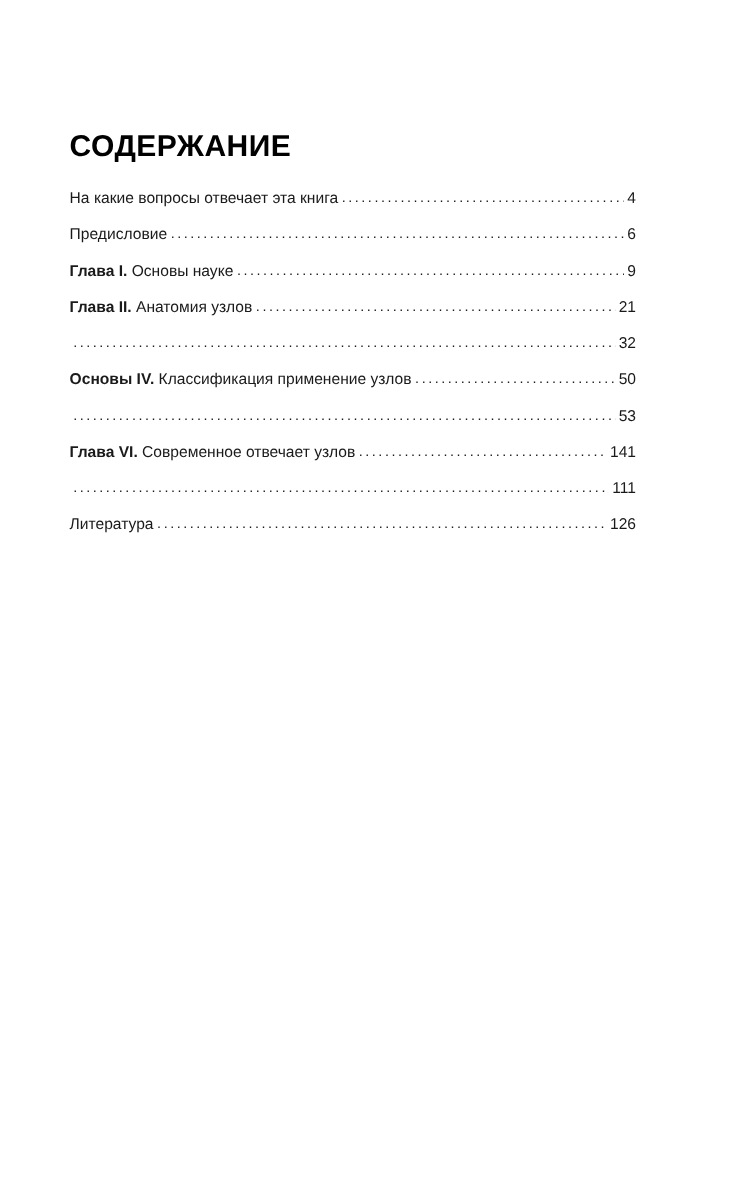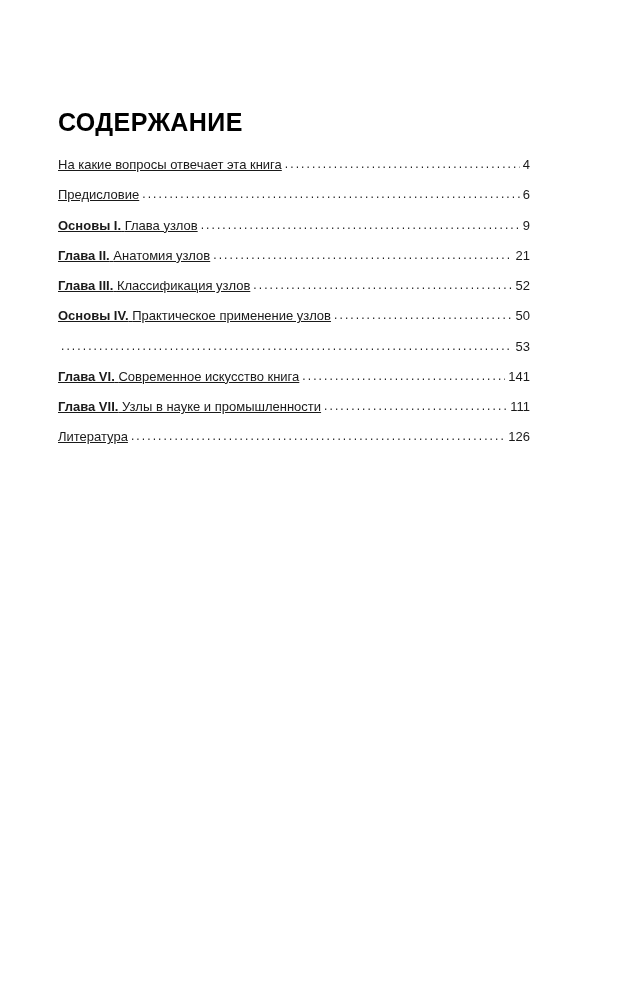--- a/index.html
+++ b/index.html
@@ -44,21 +44,20 @@
     display: flex;
     align-items: baseline;
     font-size: 13px;
     color: #1a1a1a;
     margin-bottom: 14px;
     line-height: 1.25;
   }
   .toc-label {
     white-space: nowrap;
     flex: 0 0 auto;
-    text-decoration: underline;
   }
   .toc-label .chapter {
     font-weight: bold;
   }
   .toc-dots {
     flex: 1 1 auto;
     min-width: 8px;
     margin: 0 3px;
     overflow: hidden;
     white-space: nowrap;
@@ -88,56 +87,54 @@
         <span class="toc-page">4</span>
       </li>
 
       <li class="toc-row">
         <span class="toc-label"><span class="chapter"></span><span>Предисловие</span></span>
         <span class="toc-dots">.................................................................................................................</span>
         <span class="toc-page">6</span>
       </li>
 
       <li class="toc-row">
-        <span class="toc-label"><span class="chapter">Основы I.</span>&nbsp;<span>Глава узлов</span></span>
+        <span class="toc-label"><span class="chapter">Глава I.</span>&nbsp;<span>Основы науке</span></span>
         <span class="toc-dots">.................................................................................................................</span>
         <span class="toc-page">9</span>
       </li>
 
       <li class="toc-row">
         <span class="toc-label"><span class="chapter">Глава II.</span>&nbsp;<span>Анатомия узлов</span></span>
         <span class="toc-dots">.................................................................................................................</span>
         <span class="toc-page">21</span>
       </li>
 
       <li class="toc-row">
-        <span class="toc-label"><span class="chapter">Глава III.</span>&nbsp;<span>Классификация узлов</span></span>
         <span class="toc-dots">.................................................................................................................</span>
-        <span class="toc-page">52</span>
+        <span class="toc-page">32</span>
       </li>
 
       <li class="toc-row">
-        <span class="toc-label"><span class="chapter">Основы IV.</span>&nbsp;<span>Практическое применение узлов</span></span>
+        <span class="toc-label"><span class="chapter">Основы IV.</span>&nbsp;<span>Классификация применение узлов</span></span>
         <span class="toc-dots">.................................................................................................................</span>
         <span class="toc-page">50</span>
       </li>
 
       <li class="toc-row">
         <span class="toc-dots">.................................................................................................................</span>
         <span class="toc-page">53</span>
       </li>
 
       <li class="toc-row">
-        <span class="toc-label"><span class="chapter">Глава VI.</span>&nbsp;<span>Современное искусство книга</span></span>
+        <span class="toc-label"><span class="chapter">Глава VI.</span>&nbsp;<span>Современное отвечает узлов</span></span>
         <span class="toc-dots">.................................................................................................................</span>
         <span class="toc-page">141</span>
       </li>
 
       <li class="toc-row">
-        <span class="toc-label"><span class="chapter">Глава VII.</span>&nbsp;<span>Узлы в науке и промышленности</span></span>
         <span class="toc-dots">.................................................................................................................</span>
         <span class="toc-page">111</span>
       </li>
 
       <li class="toc-row">
         <span class="toc-label"><span class="chapter"></span><span>Литература</span></span>
         <span class="toc-dots">.................................................................................................................</span>
         <span class="toc-page">126</span>
       </li>
 

